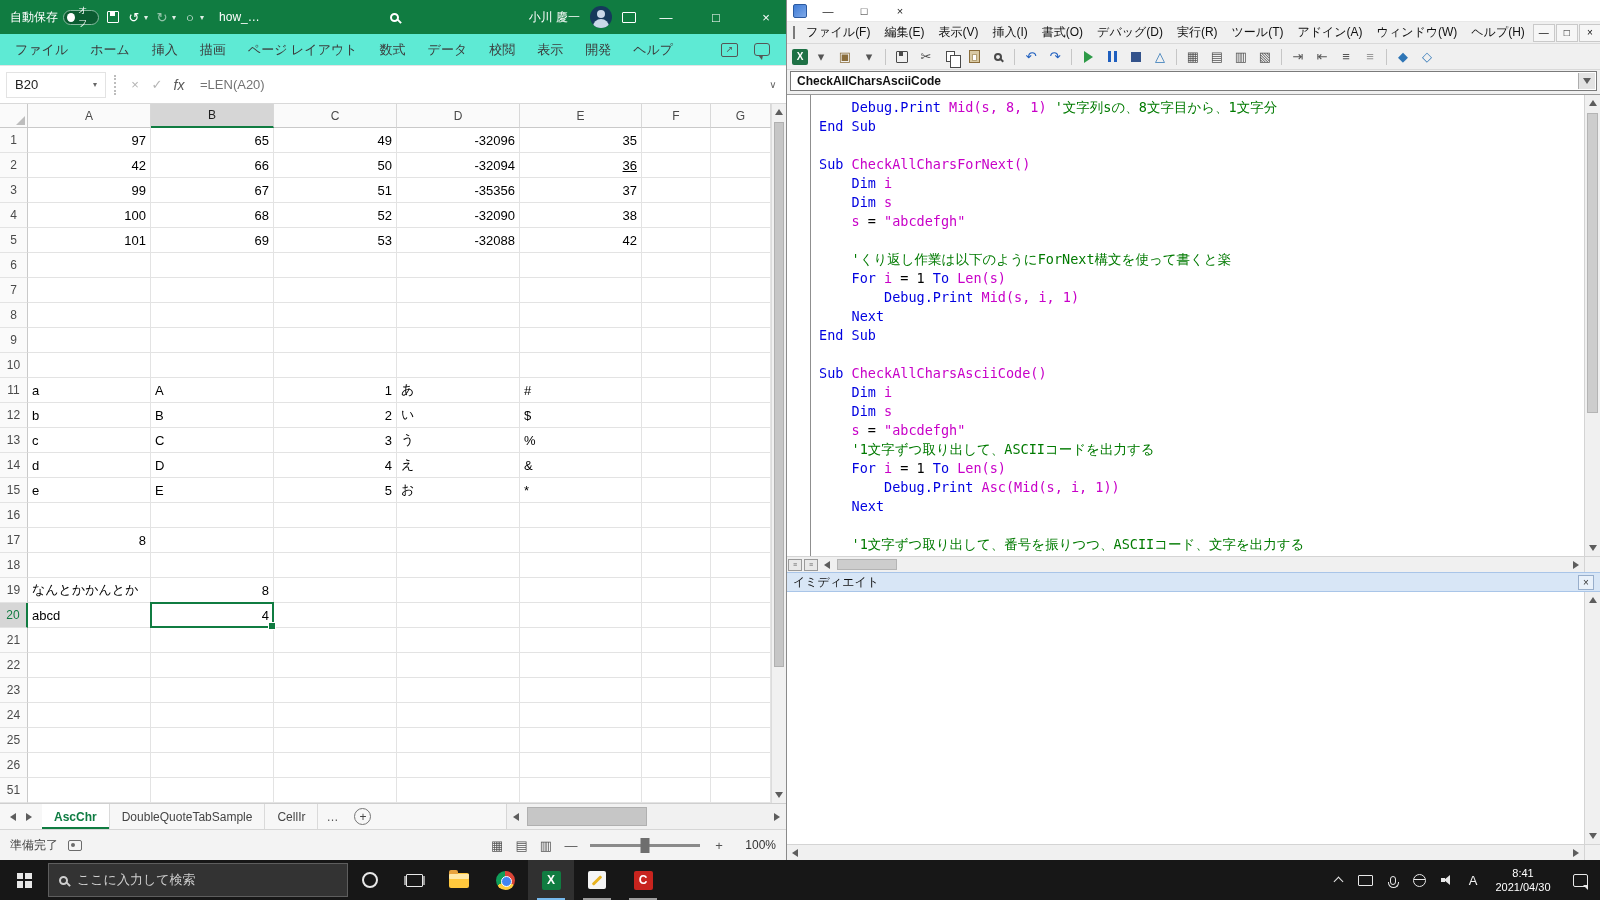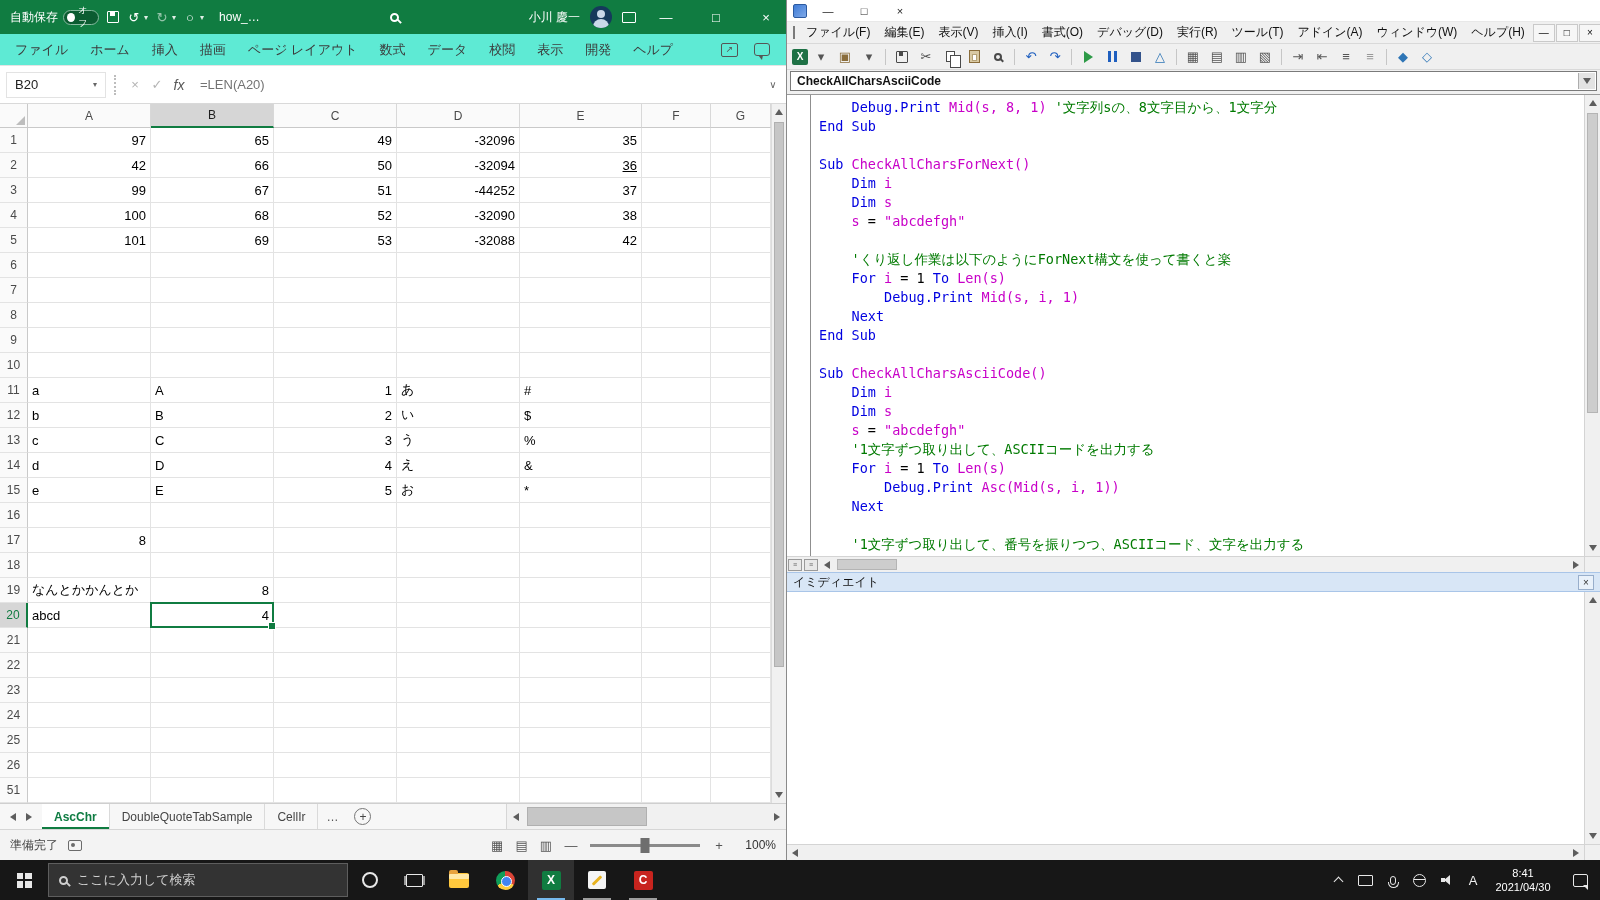--- a/index.html
+++ b/index.html
@@ -294,21 +294,21 @@
             <div class="cell num" style="width: 123px;">-32094</div>
             <div class="cell num" style="width: 122px; text-decoration: underline;">36</div>
             <div class="cell" style="width: 69px;"></div>
             <div class="cell" style="width: 60px;"></div>
           </div>
           <div class="grid-row">
             <div class="row-hdr">3</div>
             <div class="cell num" style="width: 123px;">99</div>
             <div class="cell num" style="width: 123px;">67</div>
             <div class="cell num" style="width: 123px;">51</div>
-            <div class="cell num" style="width: 123px;">-44252</div>
+            <div class="cell num" style="width: 123px;">-35356</div>
             <div class="cell num" style="width: 122px;">37</div>
             <div class="cell" style="width: 69px;"></div>
             <div class="cell" style="width: 60px;"></div>
           </div>
           <div class="grid-row">
             <div class="row-hdr">4</div>
             <div class="cell num" style="width: 123px;">100</div>
             <div class="cell num" style="width: 123px;">68</div>
             <div class="cell num" style="width: 123px;">52</div>
             <div class="cell num" style="width: 123px;">-32090</div>

